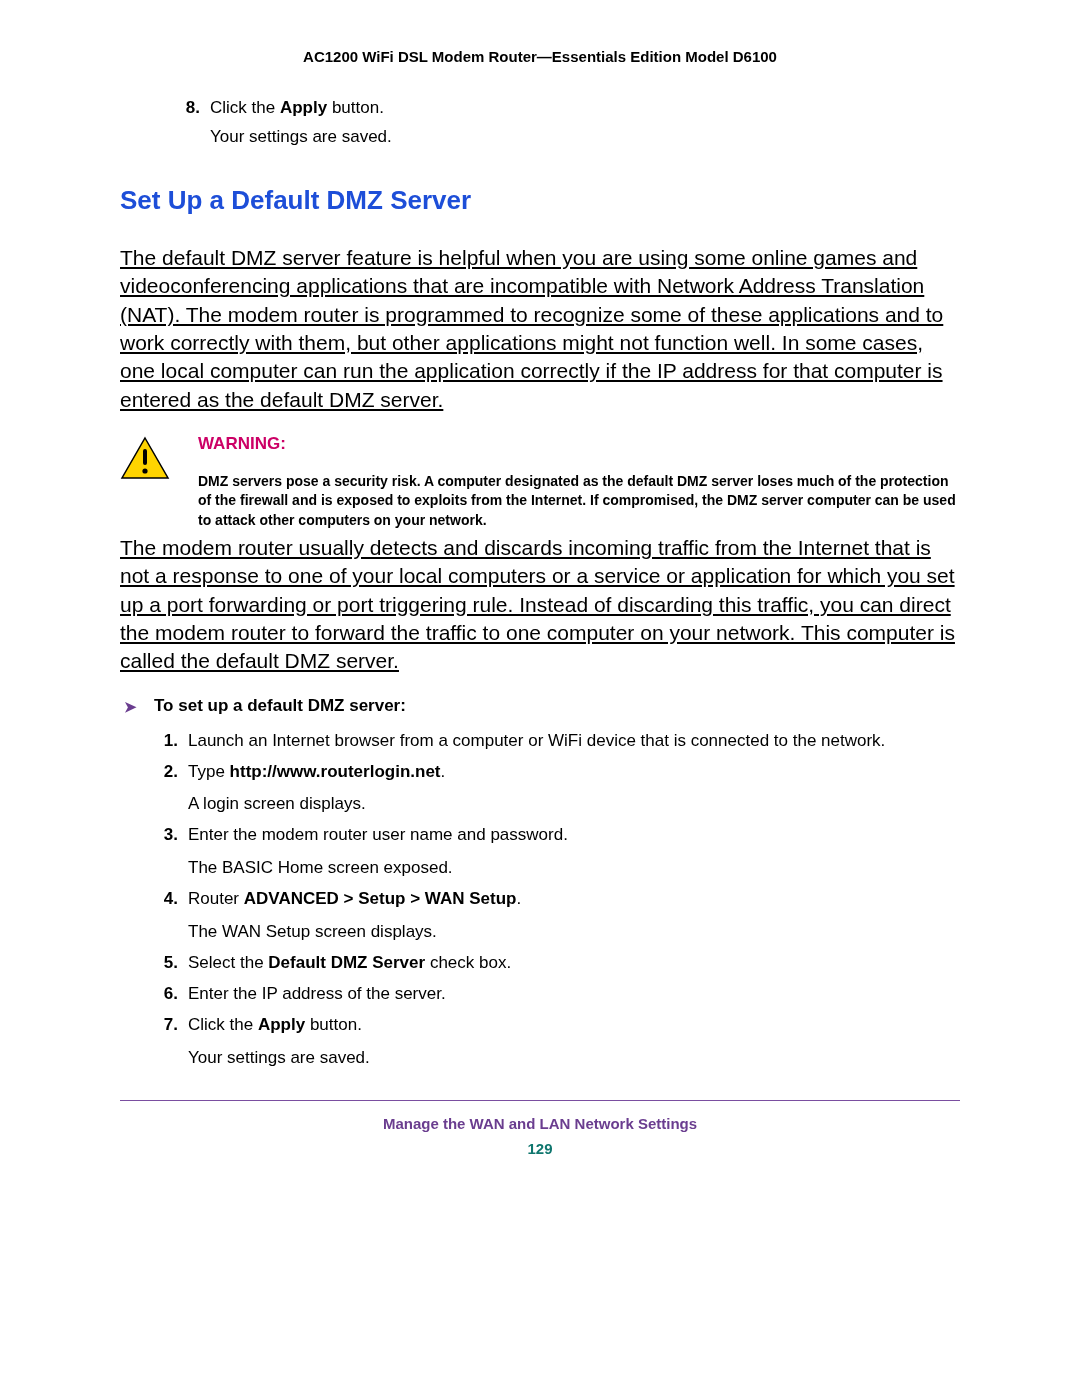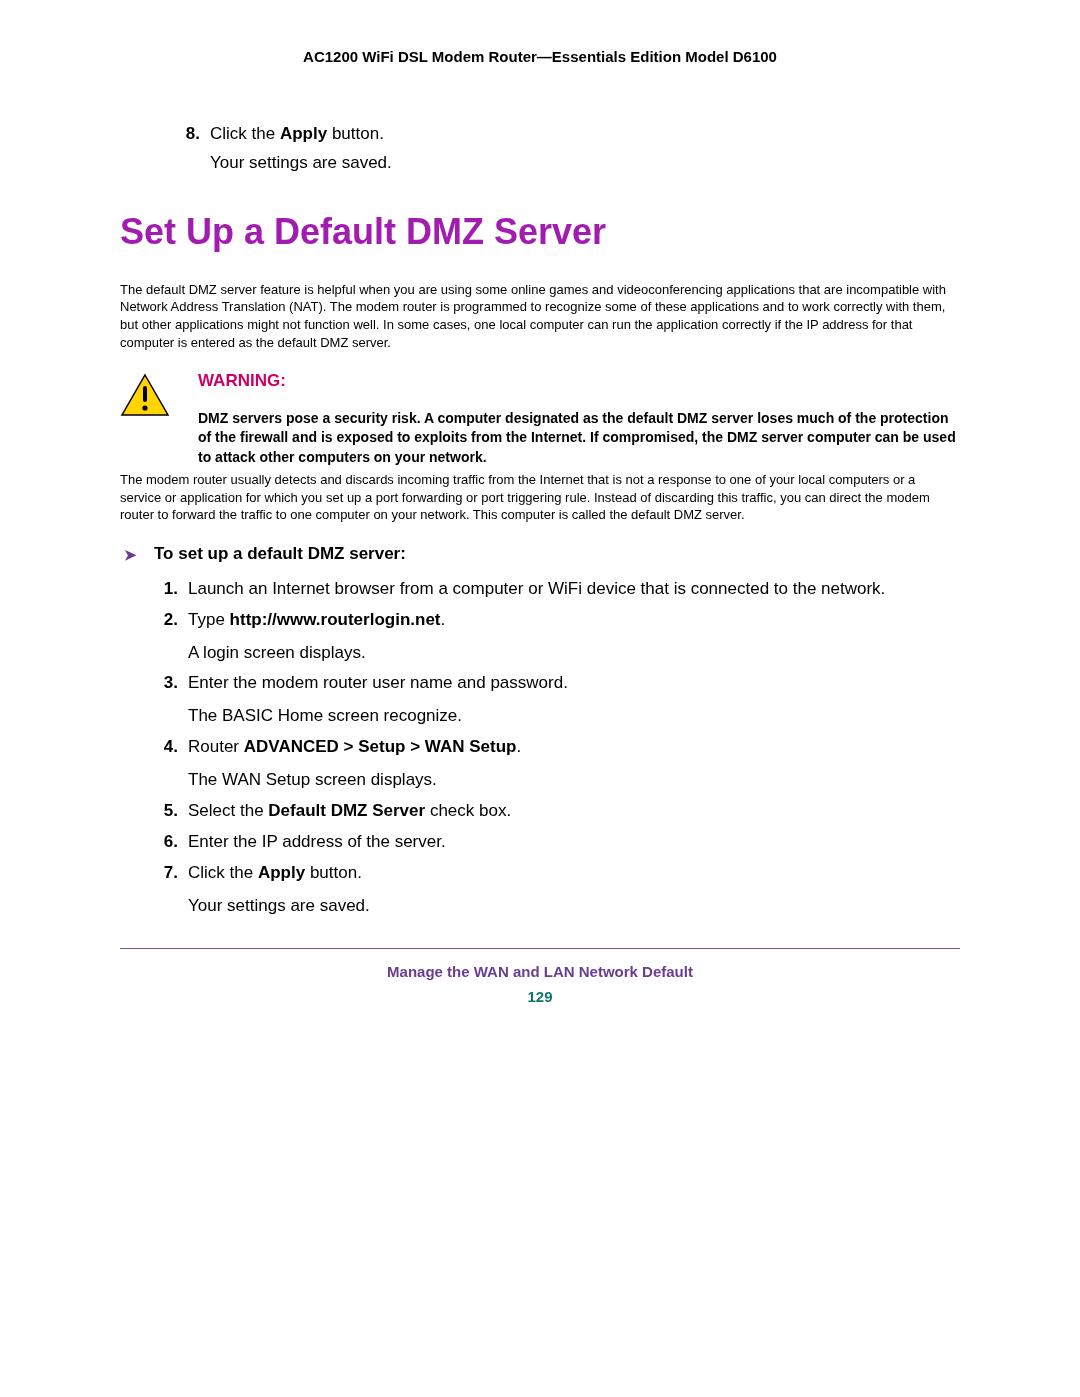--- a/index.html
+++ b/index.html
@@ -11,21 +11,21 @@
     color: #000;
     position: relative;
   }
   .page {
     padding: 48px 120px 0 120px;
   }
   .doc-header {
     text-align: center;
     font-weight: bold;
     font-size: 15px;
-    margin-bottom: 58px;
+    margin-bottom: 32px;
   }
   .step-list {
     margin-left: 56px;
     margin-bottom: 36px;
   }
   .step-item {
     display: flex;
     margin-bottom: 8px;
     font-size: 17px;
     line-height: 1.35;
@@ -35,29 +35,30 @@
     width: 24px;
     flex-shrink: 0;
     text-align: right;
     margin-right: 10px;
   }
   .step-body { flex: 1; }
   .step-sub {
     margin-top: 6px;
   }
   .section-heading {
-    color: #a21caf;
-    font-size: 36px;
+    color: #1d4ed8;
+    font-size: 26px;
     font-weight: bold;
     margin-bottom: 28px;
   }
   .body-para {
-    font-size: 13px;
+    font-size: 21px;
     line-height: 1.35;
     margin-bottom: 20px;
+    text-decoration: underline;
   }
   .warning-block {
     display: flex;
     margin: 4px 0 4px 0;
   }
   .warning-icon-wrap {
     width: 78px;
     flex-shrink: 0;
     padding-top: 2px;
   }
@@ -187,21 +188,21 @@
       <div class="ol-body">
         <span>Type </span><b>http://www.routerlogin.net</b><span>.</span>
         <div class="ol-sub">A login screen displays.</div>
       </div>
     </div>
 
     <div class="ol-item">
       <div class="ol-num">3.</div>
       <div class="ol-body">
         <span>Enter the modem router user name and password.</span>
-        <div class="ol-sub">The BASIC Home screen recognize.</div>
+        <div class="ol-sub">The BASIC Home screen exposed.</div>
       </div>
     </div>
 
     <div class="ol-item">
       <div class="ol-num">4.</div>
       <div class="ol-body">
         <span>Router </span><b>ADVANCED &gt; Setup &gt; WAN Setup</b><span>.</span>
         <div class="ol-sub">The WAN Setup screen displays.</div>
       </div>
     </div>
@@ -222,16 +223,16 @@
       <div class="ol-num">7.</div>
       <div class="ol-body">
         <span>Click the </span><b>Apply</b><span> button.</span>
         <div class="ol-sub">Your settings are saved.</div>
       </div>
     </div>
 
   </div>
 
   <hr class="footer-rule">
-  <div class="footer-title">Manage the WAN and LAN Network Default</div>
+  <div class="footer-title">Manage the WAN and LAN Network Settings</div>
   <div class="footer-page">129</div>
 
 </div>
 
 </body></html>

